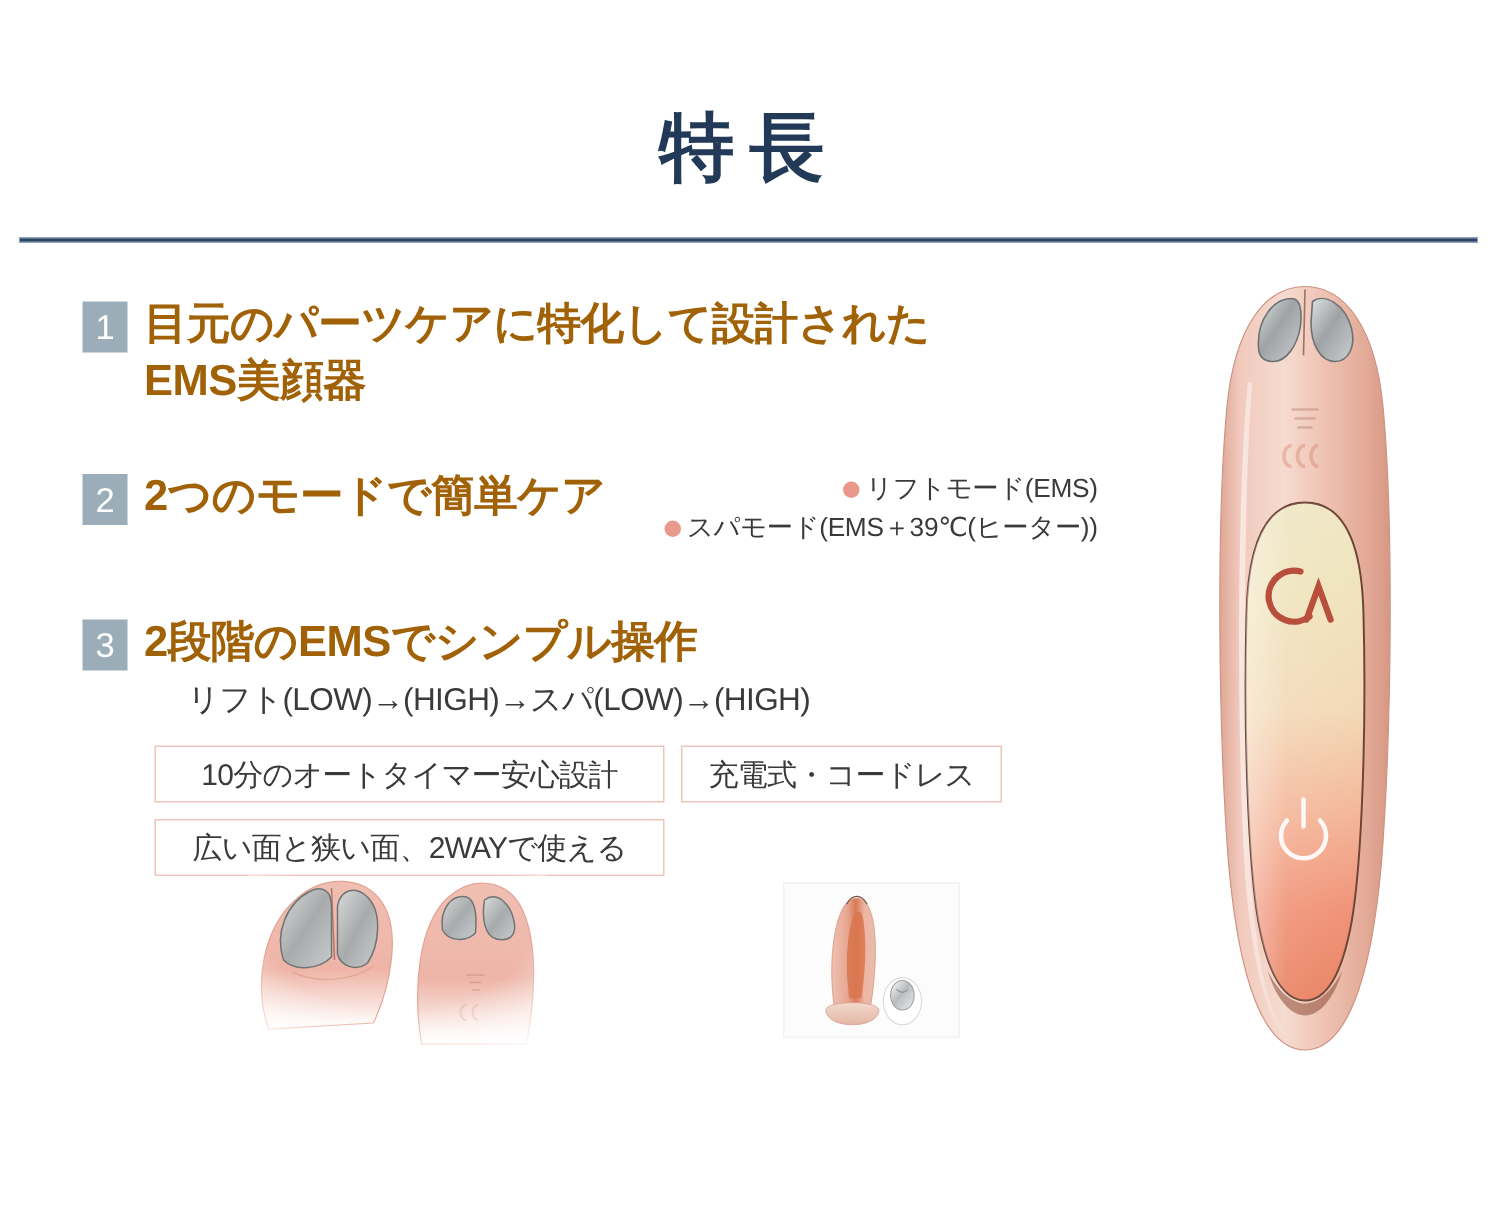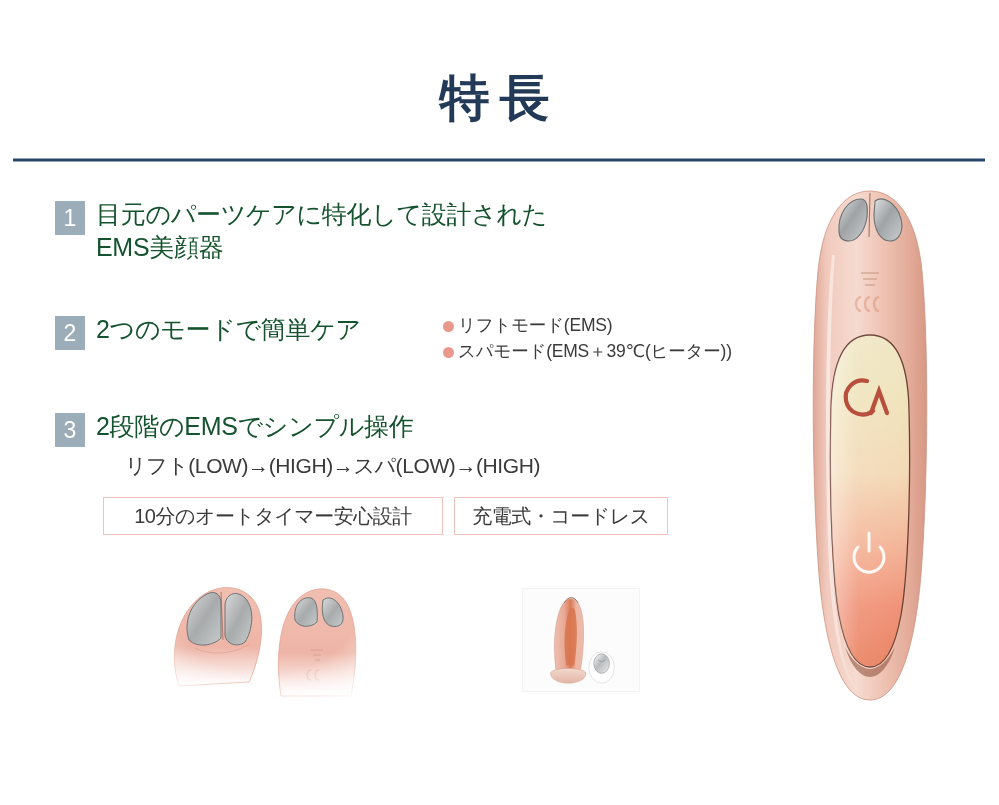--- a/index.html
+++ b/index.html
@@ -38,36 +38,36 @@
   .badge {
     width:30px; height:34px;
     background:#9badb9;
     color:#ffffff;
     font-size:23px; font-weight:500;
     display:flex; align-items:center; justify-content:center;
     flex:0 0 auto;
     margin-top:3px;
   }
   .feat-head {
-    font-size:25px; font-weight:normal; color:#14532d;
+    font-size:29px; font-weight:bold; color:#a16207;
     line-height:1.30; margin-left:11px; white-space:pre-line;
     letter-spacing:-0.3px;
   }
 
   #feature-1 { left:55px; top:198px; }
   #feature-2 { left:55px; top:313px; }
   #feature-3 { left:55px; top:410px; }
 
   
   #mode-list {
     position:absolute; left:443px; top:313px;
     font-size:17.5px; color:#3a3a3a; line-height:1.48;
     letter-spacing:-0.2px;
   }
-  #mode-list .mode-item { display:flex; align-items:baseline; white-space:nowrap; }
+  #mode-list .mode-item { display:flex; align-items:baseline; white-space:nowrap;justify-content:flex-end; }
   .bullet-dot {
     width:11px; height:11px; border-radius:50%;
     background:#e8998b; flex:0 0 auto;
     margin-right:4px; position:relative; top:1px;
   }
 
   
   #step-sequence {
     position:absolute; left:97px; top:452px;
     font-size:21px; color:#3a3a3a; letter-spacing:-0.4px;
@@ -144,20 +144,21 @@
   <div class="feature" id="feature-3">
     <div class="badge">3</div>
     <div class="feat-head">2段階のEMSでシンプル操作</div>
   </div>
 
   <div id="step-sequence">リフト(LOW)→(HIGH)→スパ(LOW)→(HIGH)</div>
 
   <div id="spec-grid">
     <div class="spec-box">10分のオートタイマー安心設計</div>
     <div class="spec-box">充電式・コードレス</div>
+    <div class="spec-box">広い面と狭い面、2WAYで使える</div>
   </div>
 
   <div id="tip-illustrations">
     <svg class="svg-block" viewBox="0 0 200 120" xmlns="http://www.w3.org/2000/svg">
       <defs>
         <linearGradient id="tipBody" x1="0" y1="0" x2="0" y2="1">
           <stop offset="0%" stop-color="#f0bfb2"></stop>
           <stop offset="60%" stop-color="#eeb5a7"></stop>
           <stop offset="100%" stop-color="#ffffff"></stop>
         </linearGradient>

